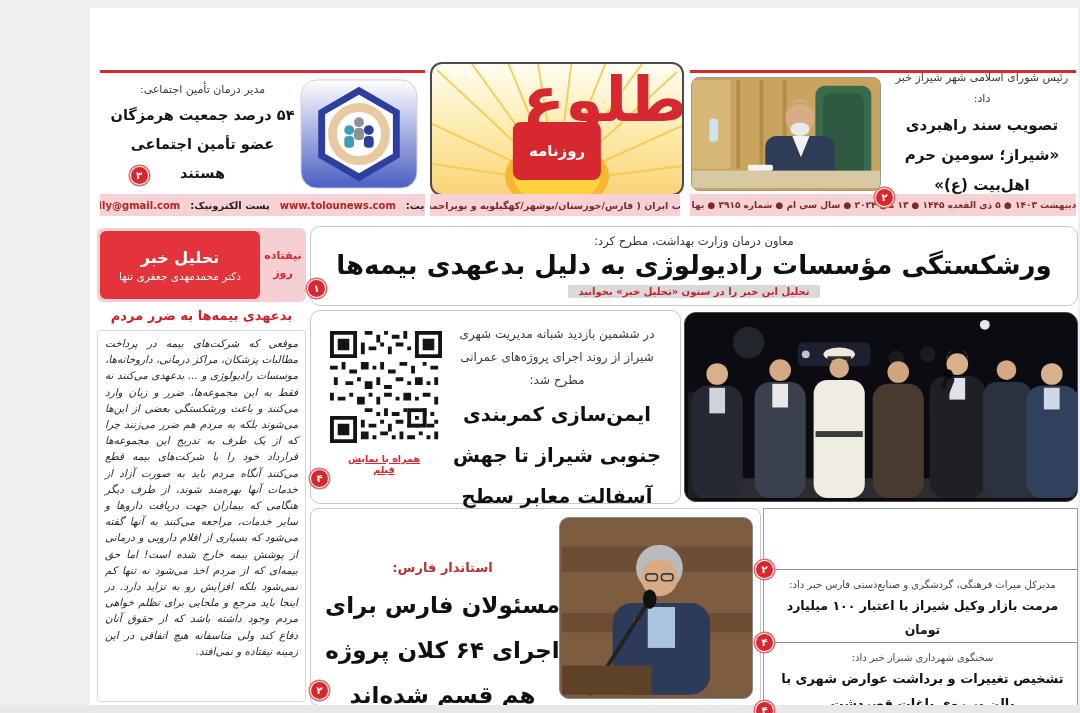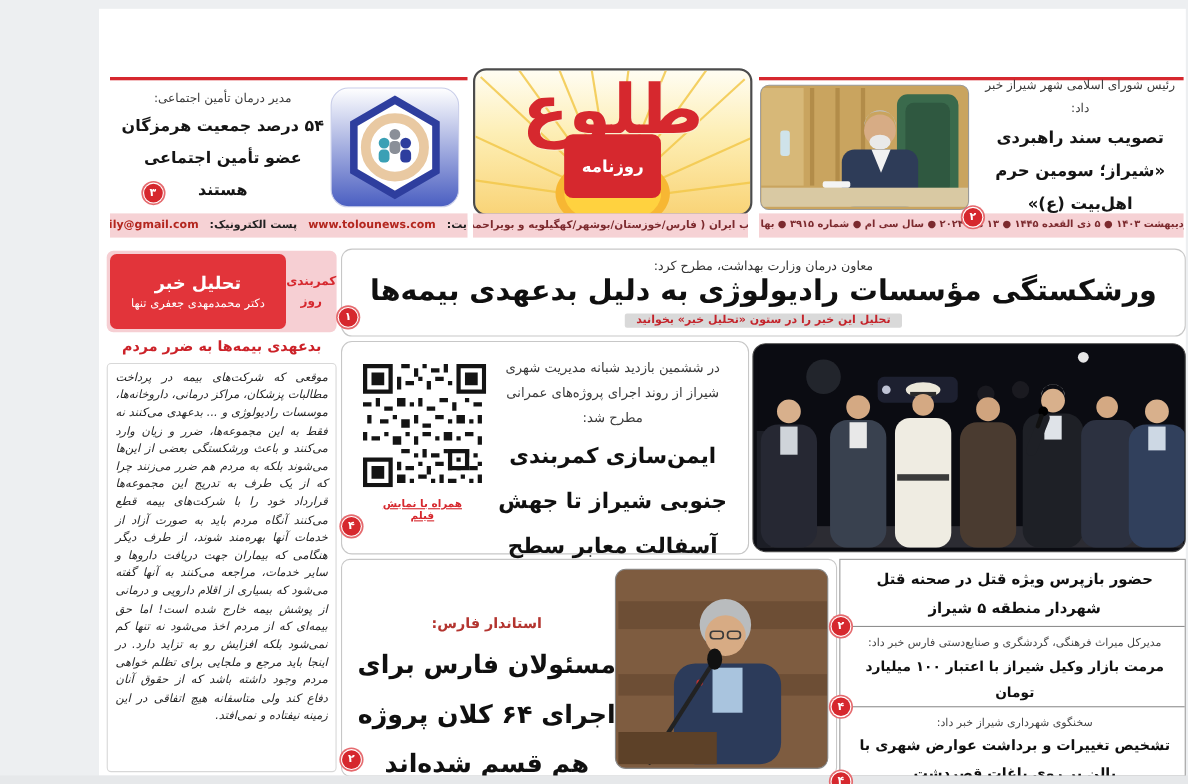--- a/index.html
+++ b/index.html
@@ -28,20 +28,21 @@
   #masthead{
     position:absolute;left:430px;top:62px;width:250px;height:130px;
     border:2px solid #4b4b4b;border-radius:12px;overflow:hidden;
     background:linear-gradient(180deg,#fffdf3 0%,#fdeeb4 45%,#f9d478 100%);
   }
   #masthead svg{position:absolute;left:0;top:0;}
   #logo-title{
     position:absolute;top:2px;left:0;width:100%;text-align:center;
     color:#d6282e;font-weight:800;font-size:62px;line-height:1.1;
     text-shadow:1px 1px 0 #f9f0d0;
+    padding-left:48px;
   }
   #logo-sub{
     position:absolute;bottom:14px;left:50%;transform:translateX(-50%);
     background:#d6282e;color:#fff;font-weight:800;font-size:15px;
     padding:20px 16px;border-radius:8px;
   }
   
   .strip{
     position:absolute;top:194px;height:22px;background:#f6d2d5;
     display:flex;align-items:center;justify-content:center;
@@ -238,21 +239,21 @@
 </div>
 
 <div id="lead-box">
   <div id="lead-kicker">معاون درمان وزارت بهداشت، مطرح کرد:</div>
   <div id="lead-title">ورشکستگی مؤسسات رادیولوژی به دلیل بدعهدی بیمه‌ها</div>
   <div id="lead-note">تحلیل این خبر را در ستون «تحلیل خبر» بخوانید</div>
   <span class="badge" style="right:752px;bottom:8px;">۱</span>
 </div>
 
 <div id="analysis-head">
-  <div id="daily-note">کمربندی روز</div>
+  <div id="daily-note">نیفتاده روز</div>
   <div id="analysis-redbox">
     <div id="analysis-box-title">تحلیل خبر</div>
     <div id="analysis-author">دکتر محمدمهدی جعفری تنها</div>
   </div>
 </div>
 <div id="analysis-title">بدعهدی بیمه‌ها به ضرر مردم</div>
 <div id="analysis-body">
   <p>موقعی که شرکت‌های بیمه در پرداخت مطالبات پزشکان، مراکز درمانی، داروخانه‌ها، موسسات رادیولوژی و ... بدعهدی می‌کنند نه فقط به این مجموعه‌ها، ضرر و زیان وارد می‌کنند و باعث ورشکستگی بعضی از این‌ها می‌شوند بلکه به مردم هم ضرر می‌زنند چرا که از یک طرف به تدریج این مجموعه‌ها قرارداد خود را با شرکت‌های بیمه قطع می‌کنند آنگاه مردم باید به صورت آزاد از خدمات آنها بهره‌مند شوند، از طرف دیگر هنگامی که بیماران جهت دریافت داروها و سایر خدمات، مراجعه می‌کنند به آنها گفته می‌شود که بسیاری از اقلام دارویی و درمانی از پوشش بیمه خارج شده است! اما حق بیمه‌ای که از مردم اخذ می‌شود نه تنها کم نمی‌شود بلکه افزایش رو به تزاید دارد. در اینجا باید مرجع و ملجایی برای تظلم خواهی مردم وجود داشته باشد که از حقوق آنان دفاع کند ولی متاسفانه هیچ اتفاقی در این زمینه نیفتاده و نمی‌افتد.</p>
 
 </div>
@@ -337,21 +338,20 @@
       <line x1="28" y1="180" x2="88" y2="86" stroke="#222" stroke-width="4"></line>
       <ellipse cx="90" cy="82" rx="7" ry="10" fill="#111"></ellipse>
       <rect y="150" width="92" height="30" fill="#5d4128"></rect>
     </svg>
   </div>
   <span class="badge" style="right:432px;bottom:6px;">۲</span>
 </div>
 
 <div id="briefs-box">
   <div id="brief-1" class="brief">
-    <div class="brief-title">حضور بازپرس ویژه قتل در صحنه قتل شهردار منطقه ۵ شیراز</div>
     <span class="badge" style="left:-8px;bottom:-9px;">۲</span>
   </div>
   <div id="brief-2" class="brief">
     <div class="brief-kicker">مدیرکل میراث فرهنگی، گردشگری و صنایع‌دستی فارس خبر داد:</div>
     <div class="brief-title" style="font-size:12.5px;">مرمت بازار وکیل شیراز با اعتبار ۱۰۰ میلیارد تومان</div>
     <span class="badge" style="left:-8px;bottom:-9px;">۴</span>
   </div>
   <div id="brief-3" class="brief">
     <div class="brief-kicker">سخنگوی شهرداری شیراز خبر داد:</div>
     <div class="brief-title" style="font-size:13px;">تشخیص تغییرات و برداشت عوارض شهری با بالن بر روی باغات قصردشت</div>

